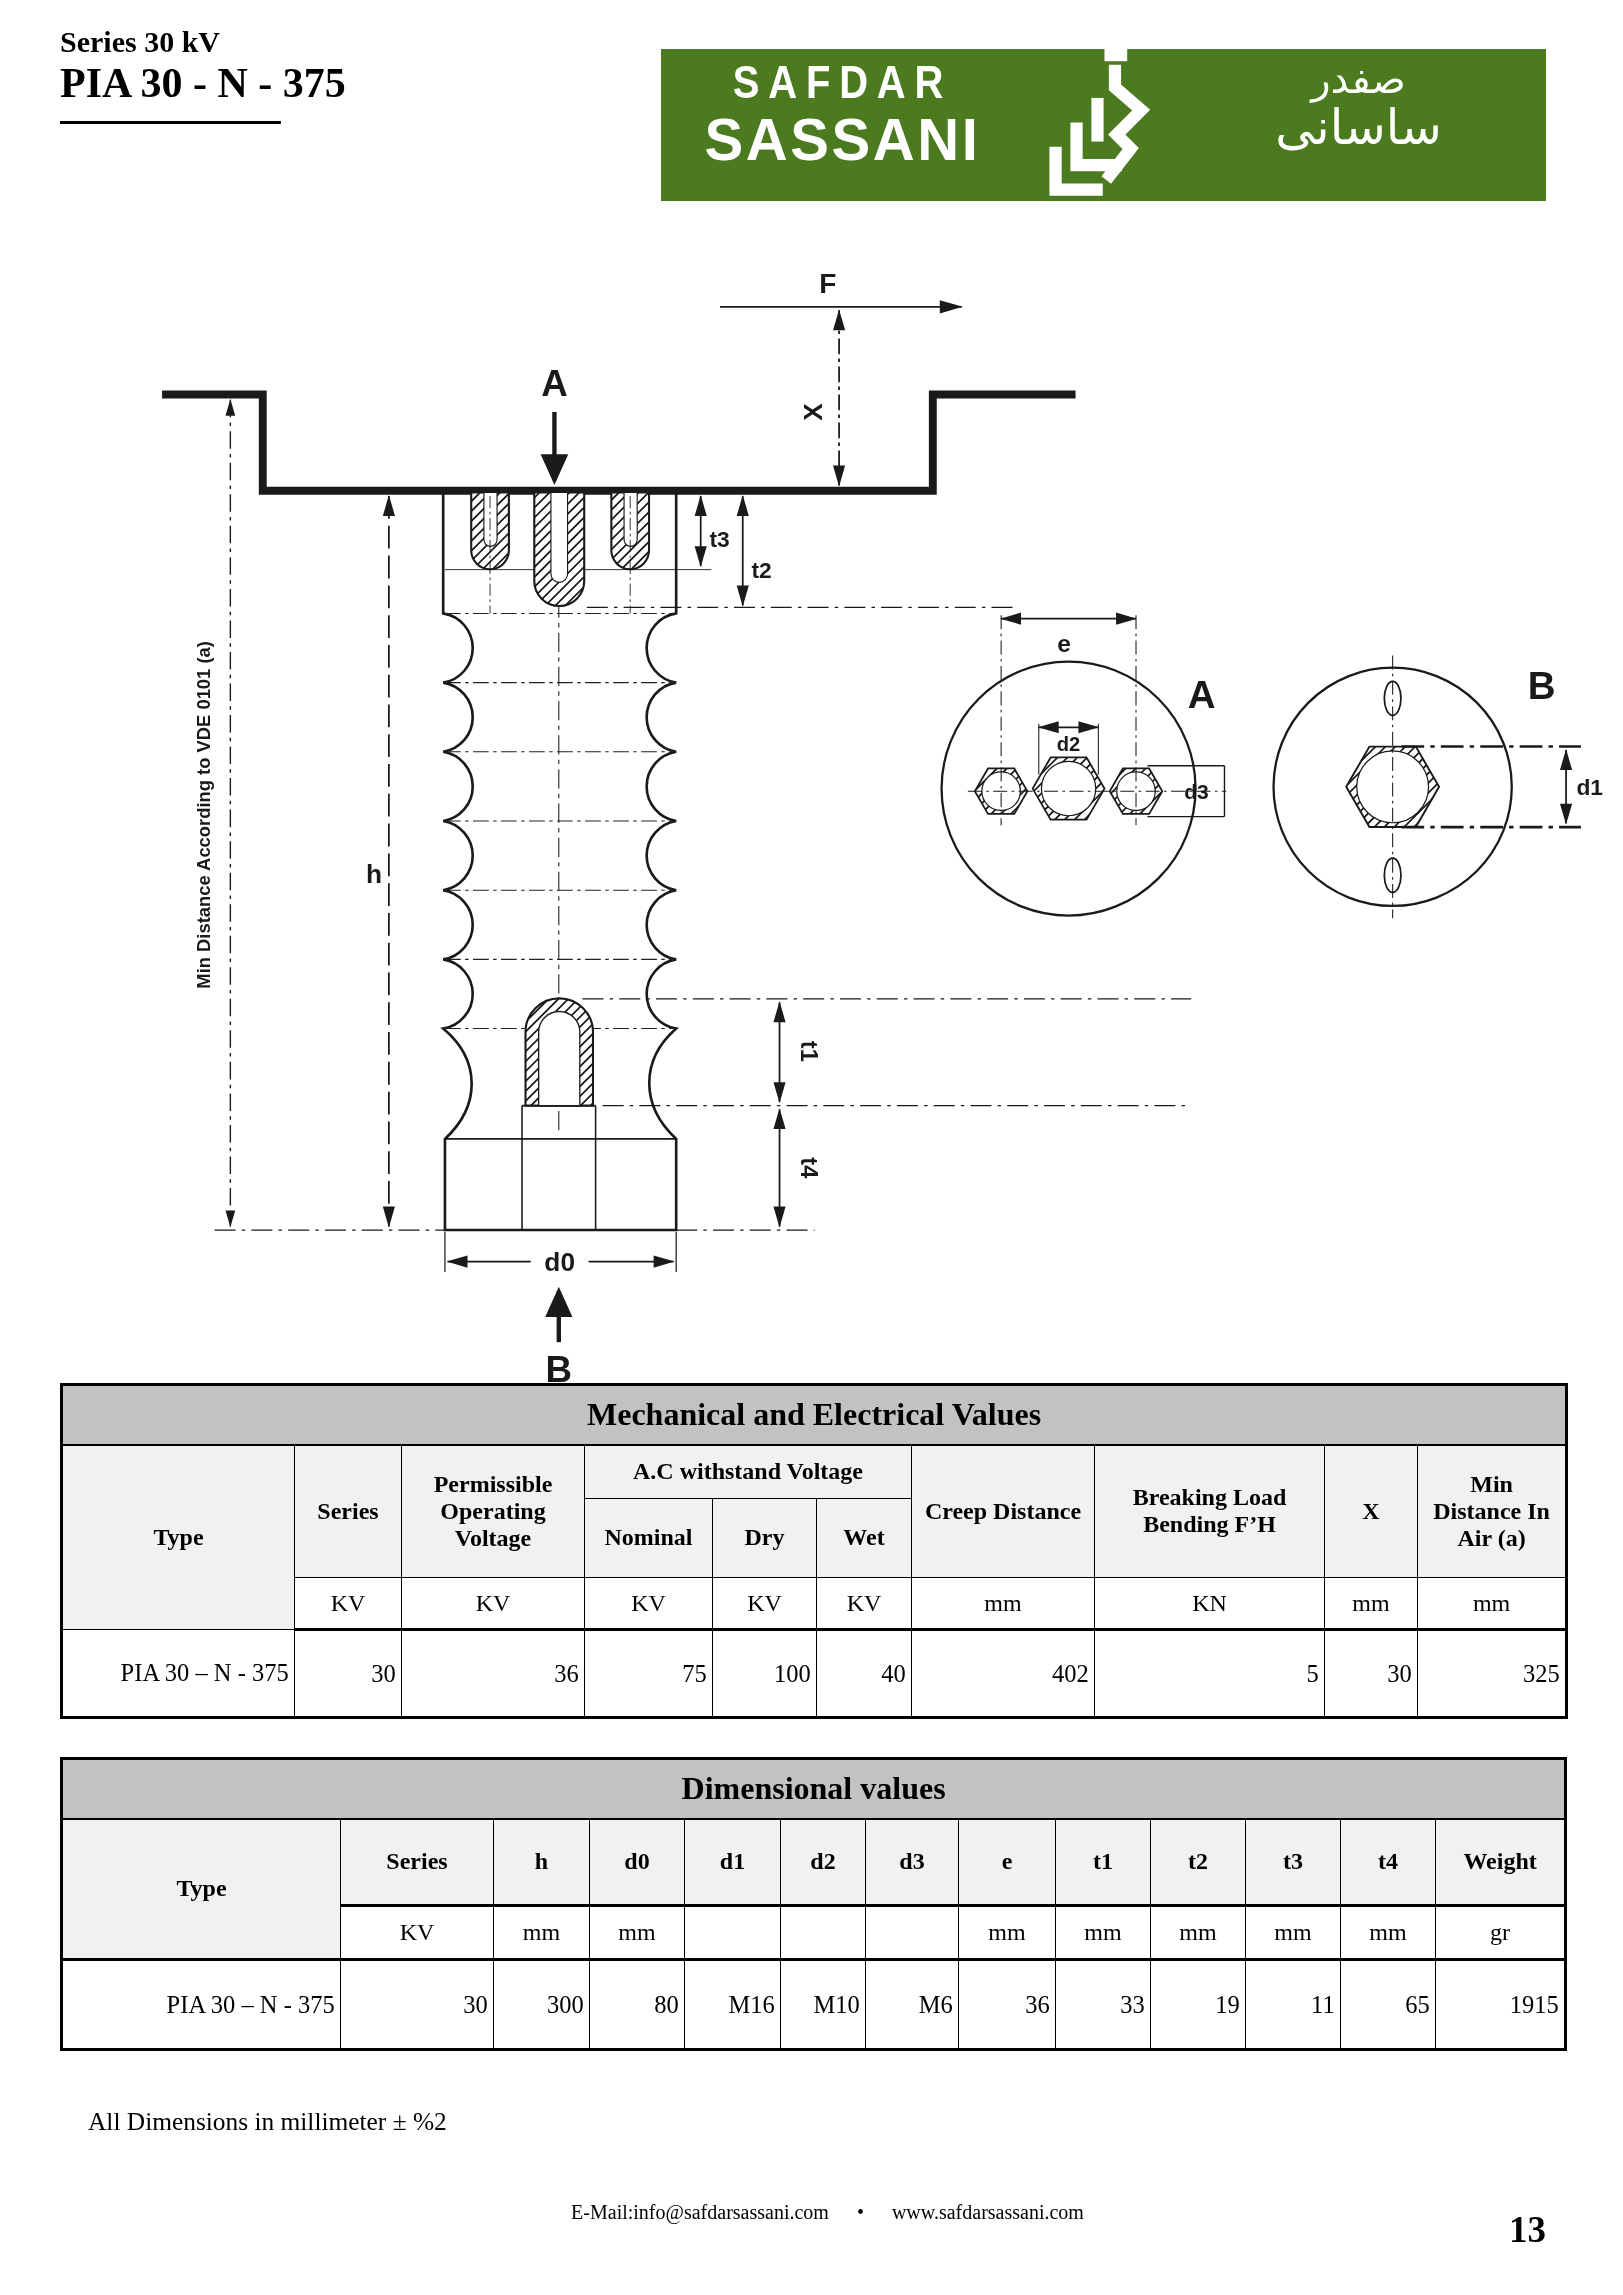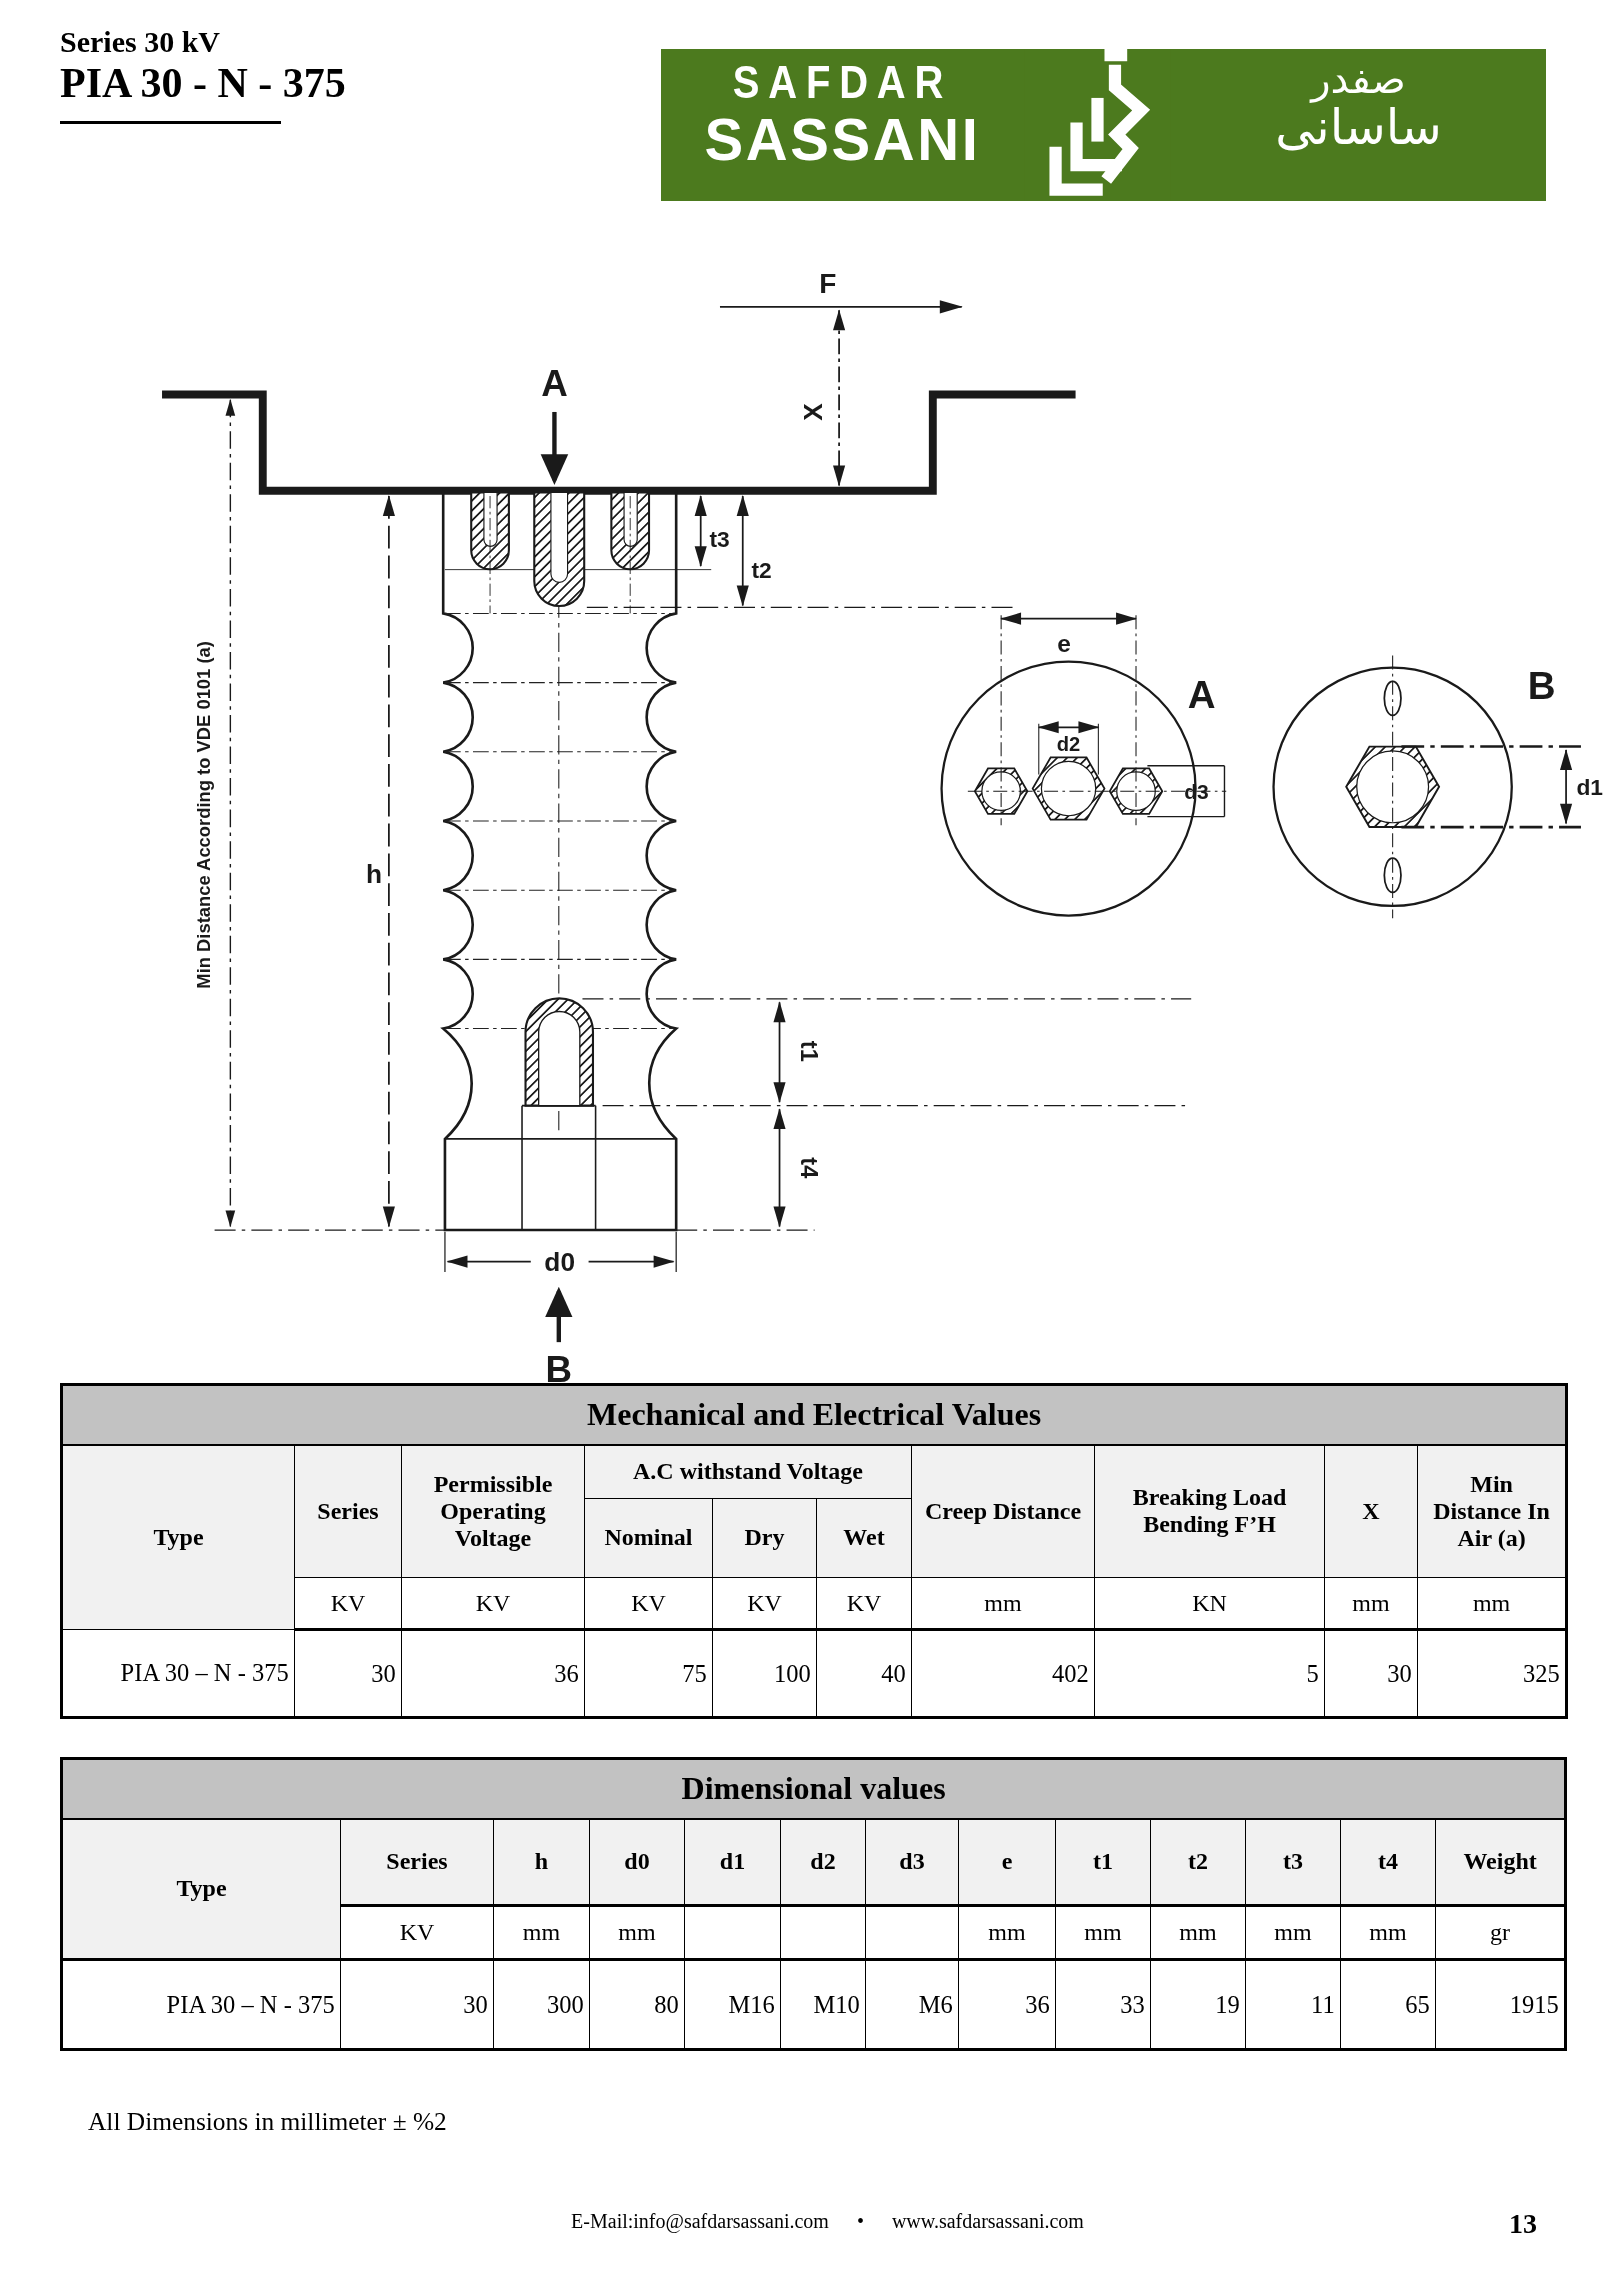--- a/index.html
+++ b/index.html
@@ -33,23 +33,23 @@
   tr.units td{font-size:24px;height:47px;border-bottom:3.5px solid #000;}
   tr.data td{font-size:24.5px;text-align:right;}
   #t1 tr.hdr1 td{height:49px;}
   #t1 tr.hdr2 td{height:74px;}
   #t1 tr.data td{height:81px;}
   #t2 tr.hdr1 td{height:81px;border-bottom:3.5px solid #000;}
   #t2 tr.data td{height:84px;}
   
   .note{position:absolute;left:88px;top:2107px;font-size:25.4px;}
   .footer{position:absolute;left:0;top:2189px;width:1623px;text-align:center;font-size:20px;}
-  .footer .fl2{margin-top:21px;padding-left:32px;}
+  .footer .fl2{margin-top:12px;padding-left:32px;}
   .footer .sep{display:inline-block;margin:0 23px;}
-  .page-num{position:absolute;left:1509px;top:2208px;font-size:28px;font-weight:bold;}
+  .page-num{position:absolute;left:1509px;top:2208px;font-size:37px;font-weight:bold;}
 </style>
 </head>
 <body>
 
 <div class="page" style="--green:#4c7a1e;">
 
   <svg class="drawing" viewBox="0 0 1853 1600" fill="none" stroke-linecap="butt">
     <defs>
       <marker id="dim" viewBox="0 0 12 8" refX="11" refY="4" markerWidth="13" markerHeight="9" orient="auto-start-reverse">
           <path d="M0.5,0.8 L11.5,4 L0.5,7.2 Z" fill="#1a1a1a" stroke="none"></path>

